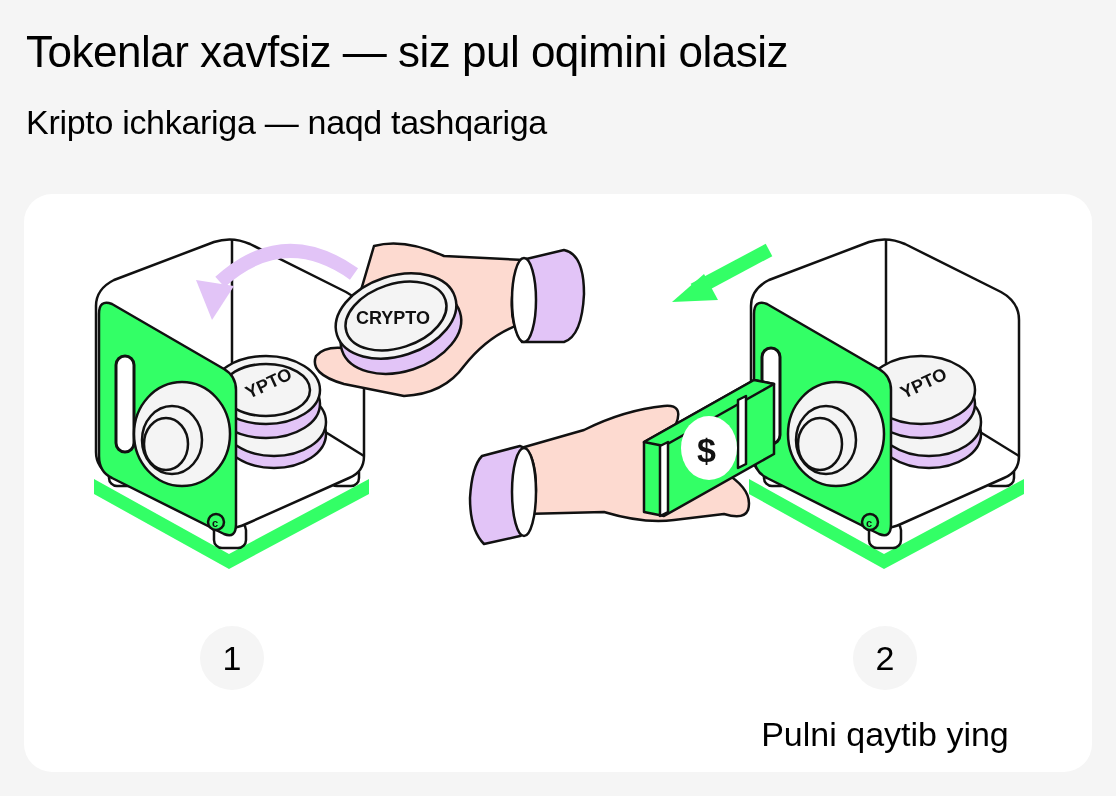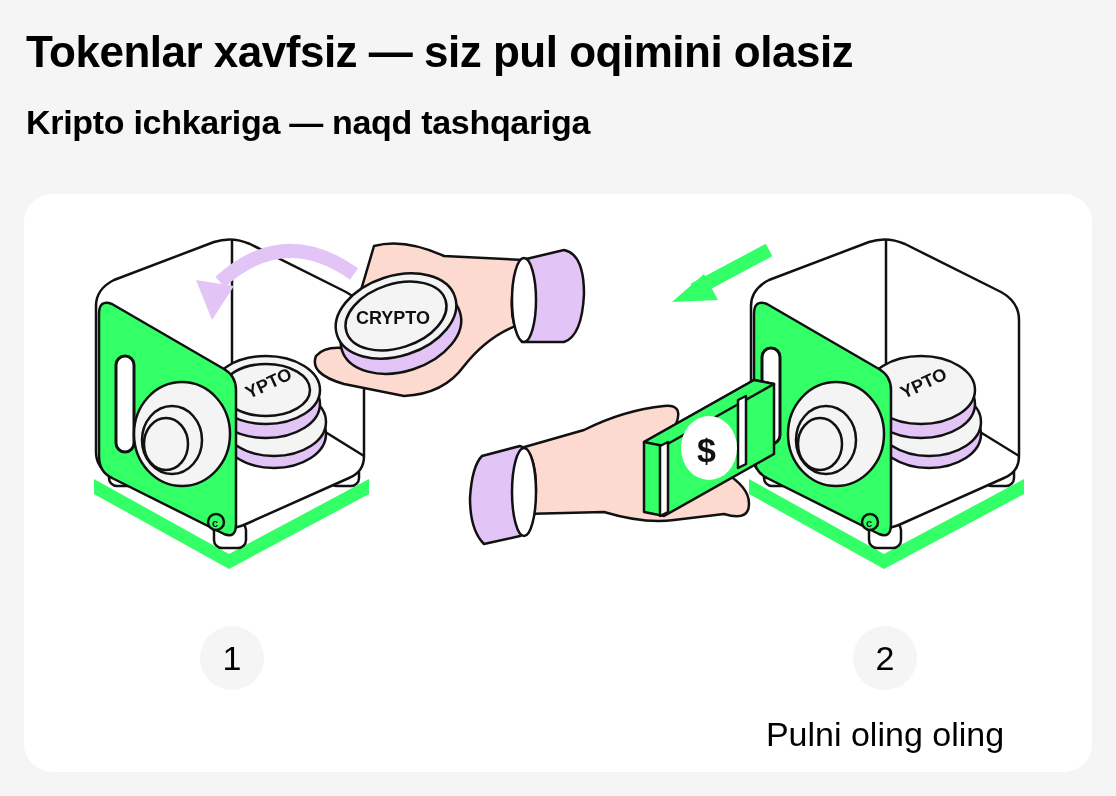--- a/index.html
+++ b/index.html
@@ -1,18 +1,18 @@
 <!DOCTYPE html>
 <html><head>
 <meta charset="utf-8">
 <style>
   html,body{margin:0;padding:0;}
   body{width:1116px;height:796px;background:#f5f5f5;font-family:"Liberation Sans","DejaVu Sans",sans-serif;color:#000;position:relative;overflow:hidden;}
-  .title{position:absolute;left:26px;top:24px;font-size:44px;font-weight:700;letter-spacing:-0.5px;margin:0;line-height:56px;}
-  .subtitle{position:absolute;left:26px;top:98px;font-size:34px;font-weight:700;letter-spacing:-0.3px;margin:0;line-height:48px;text-align:center;}
+  .title{position:absolute;left:26px;top:24px;font-size:44px;font-weight:400;letter-spacing:-0.5px;margin:0;line-height:56px;}
+  .subtitle{position:absolute;left:26px;top:98px;font-size:34px;font-weight:400;letter-spacing:-0.3px;margin:0;line-height:48px;text-align:center;}
   .card{position:absolute;left:24px;top:194px;width:1068px;height:578px;background:#fff;border-radius:28px;}
   .illus{position:absolute;left:0;top:0;width:1068px;height:400px;}
   .step{position:absolute;top:432px;width:400px;text-align:center;}
   .step .num{width:64px;height:64px;border-radius:50%;background:#f5f5f5;margin:0 auto;font-size:34px;line-height:64px;text-align:center;}
   .step .label{margin-top:22px;font-size:34px;line-height:44px;white-space:nowrap;}
   .step1{left:8px;}
   .step2{left:661px;}
 </style>
 </head>
 <body>
@@ -120,15 +120,15 @@
         <text x="673" y="268" font-family="Liberation Sans, sans-serif" font-size="34" font-weight="700" fill="#111" stroke="none">$</text>
       </g>
     </g>
   </svg>
 
   <div class="step step1">
     <div class="num">1</div>
   </div>
   <div class="step step2">
     <div class="num">2</div>
-    <div class="label">Pulni oling oling</div>
+    <div class="label">Pulni qaytib ying</div>
   </div>
 </div>
 
 </body></html>

